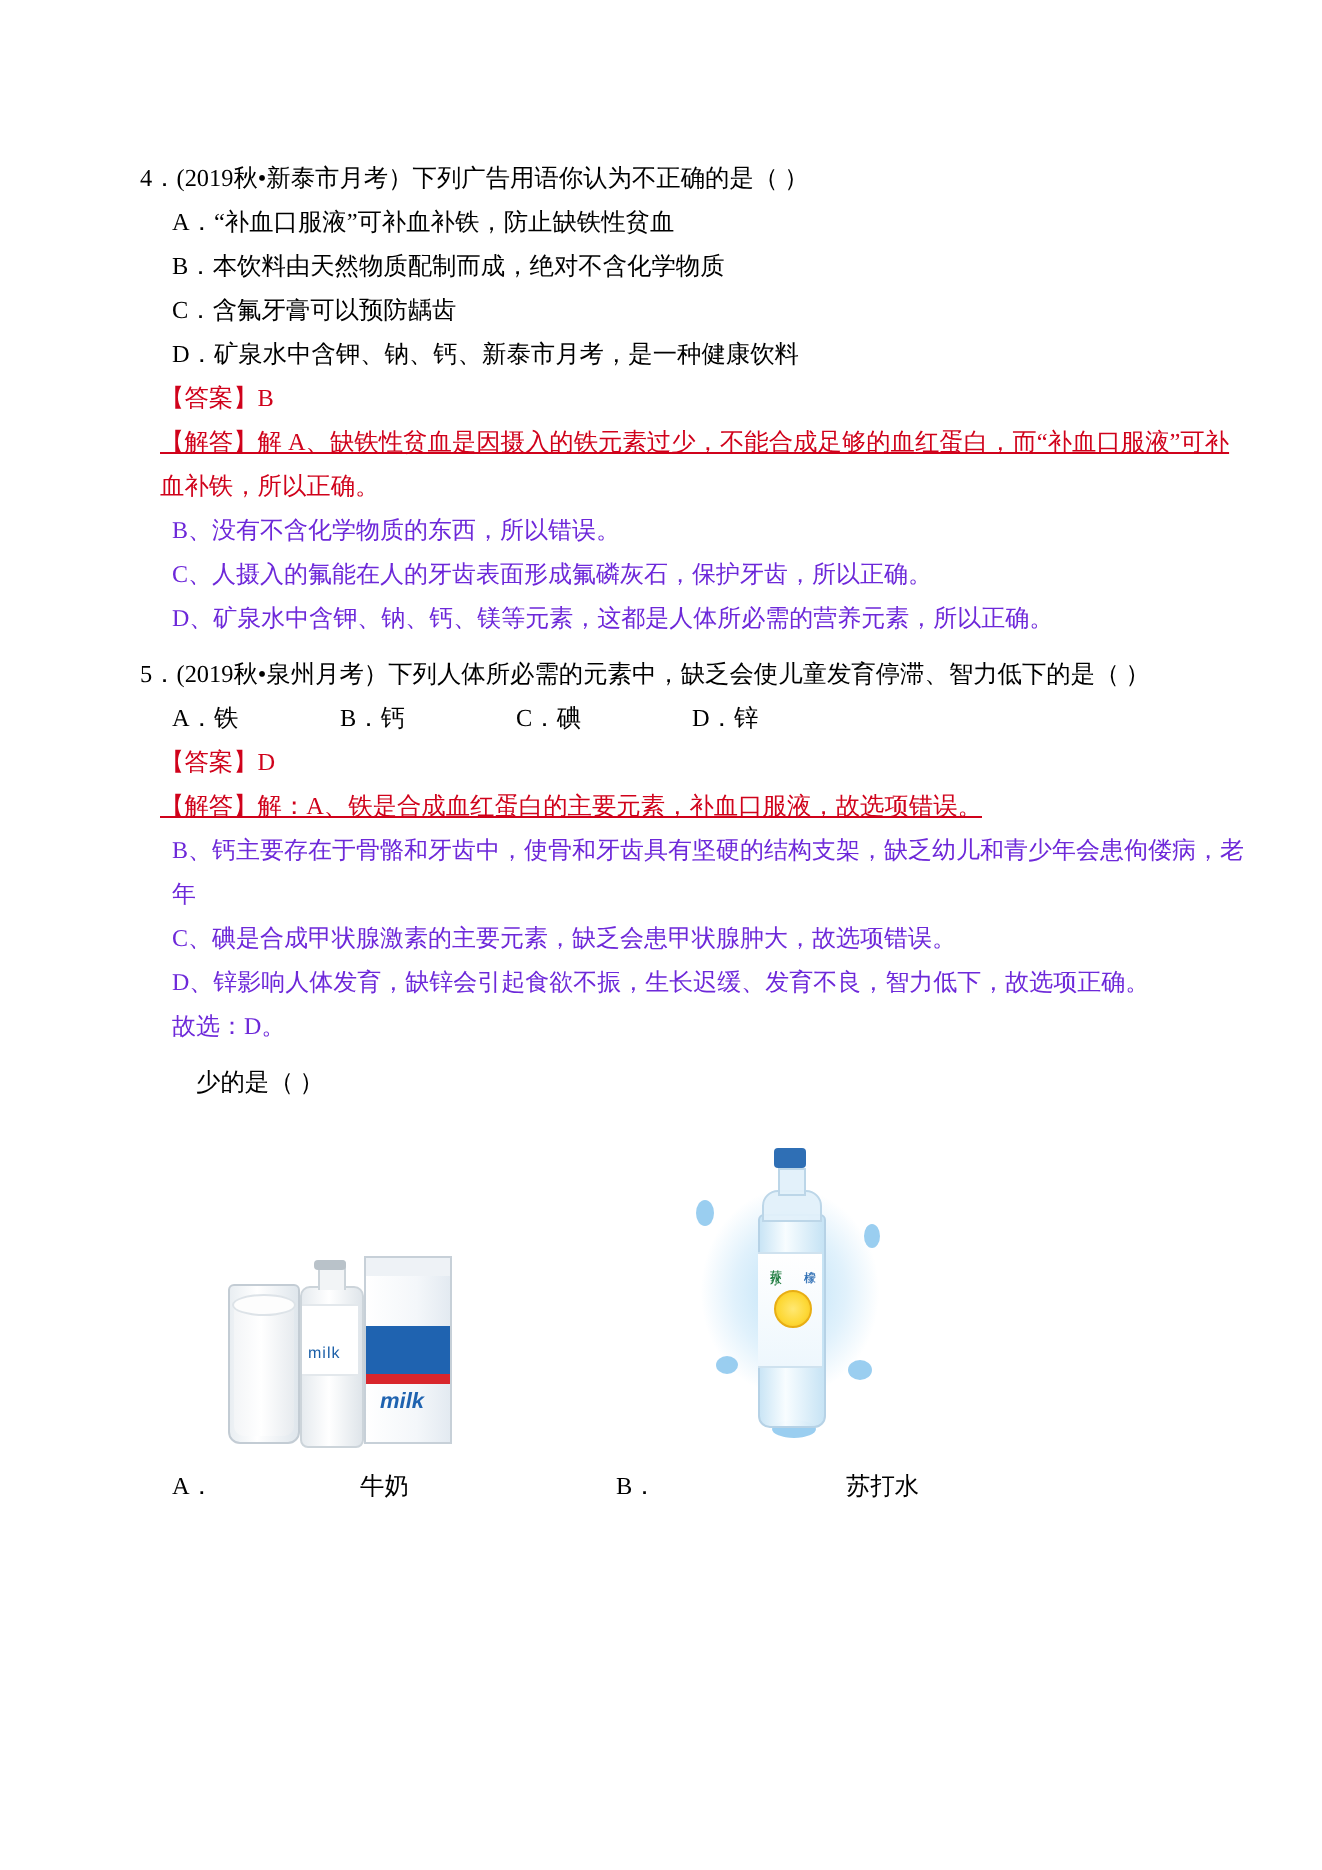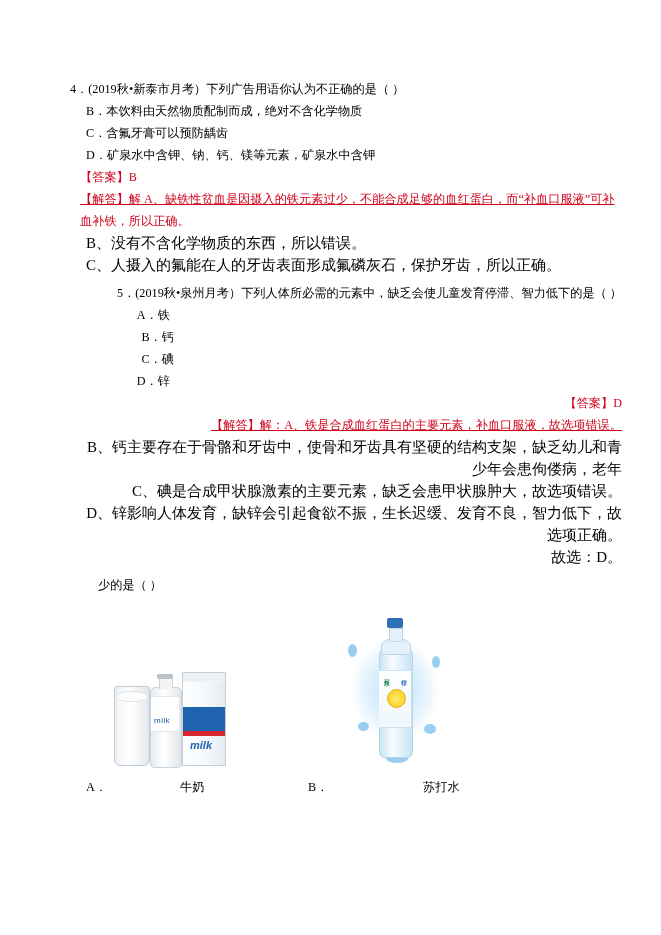--- a/index.html
+++ b/index.html
@@ -39,21 +39,20 @@
   .opt-line {
     font-size: 12.2px;
     line-height: 22px;
     padding-left: 16px;
   }
   .opt-row {
     display: flex;
     font-size: 12.2px;
     line-height: 22px;
     padding-left: 16px;
-    flex-direction: column;
   }
   .opt-row .opt {
     width: 84px;
     flex: 0 0 auto;
   }
   .opt-row .opt.wide {
     width: 88px;
   }
   .ans {
     font-size: 12.2px;
@@ -62,23 +61,23 @@
     padding-left: 10px;
   }
   .exp {
     font-size: 12.2px;
     line-height: 22px;
     color: #d0021b;
     padding-left: 10px;
     text-decoration: underline;
   }
   .exp-sub {
-    font-size: 15px;
-    line-height: 22px;
-    color: #000000;
+    font-size: 12px;
+    line-height: 22px;
+    color: #6d28d9;
     padding-left: 16px;
   }
   .exp-cont {
     font-size: 12.2px;
     line-height: 22px;
     color: #d0021b;
     padding-left: 10px;
   }
   .indent2 {
     padding-left: 28px;
@@ -301,31 +300,33 @@
   }
 </style>
 </head>
 <body>
 
 <div class="page">
   <div class="content">
 
     <div class="q-block">
       <div class="stem">4．(2019秋•新泰市月考）下列广告用语你认为不正确的是（        ）</div>
+      <div class="opt-line">A．“补血口服液”可补血补铁，防止缺铁性贫血</div>
       <div class="opt-line">B．本饮料由天然物质配制而成，绝对不含化学物质</div>
       <div class="opt-line">C．含氟牙膏可以预防龋齿</div>
-      <div class="opt-line">D．矿泉水中含钾、钠、钙、镁等元素，矿泉水中含钾</div>
+      <div class="opt-line">D．矿泉水中含钾、钠、钙、新泰市月考，是一种健康饮料</div>
       <div class="ans">【答案】B</div>
       <div class="exp">【解答】解 A、缺铁性贫血是因摄入的铁元素过少，不能合成足够的血红蛋白，而“补血口服液”可补</div>
       <div class="exp-cont">血补铁，所以正确。</div>
       <div class="exp-sub">B、没有不含化学物质的东西，所以错误。</div>
       <div class="exp-sub">C、人摄入的氟能在人的牙齿表面形成氟磷灰石，保护牙齿，所以正确。</div>
+      <div class="exp-sub">D、矿泉水中含钾、钠、钙、镁等元素，这都是人体所必需的营养元素，所以正确。</div>
     </div>
 
-    <div class="q-block" style="margin-top:6px;text-align:right;">
+    <div class="q-block" style="margin-top:6px;">
       <div class="stem">5．(2019秋•泉州月考）下列人体所必需的元素中，缺乏会使儿童发育停滞、智力低下的是（        ）</div>
       <div class="opt-row">
         <span class="opt">A．铁</span>
         <span class="opt wide">B．钙</span>
         <span class="opt wide">C．碘</span>
         <span class="opt">D．锌</span>
       </div>
       <div class="ans">【答案】D</div>
       <div class="exp">【解答】解：A、铁是合成血红蛋白的主要元素，补血口服液，故选项错误。</div>
       <div class="exp-sub">B、钙主要存在于骨骼和牙齿中，使骨和牙齿具有坚硬的结构支架，缺乏幼儿和青少年会患佝偻病，老年</div>

